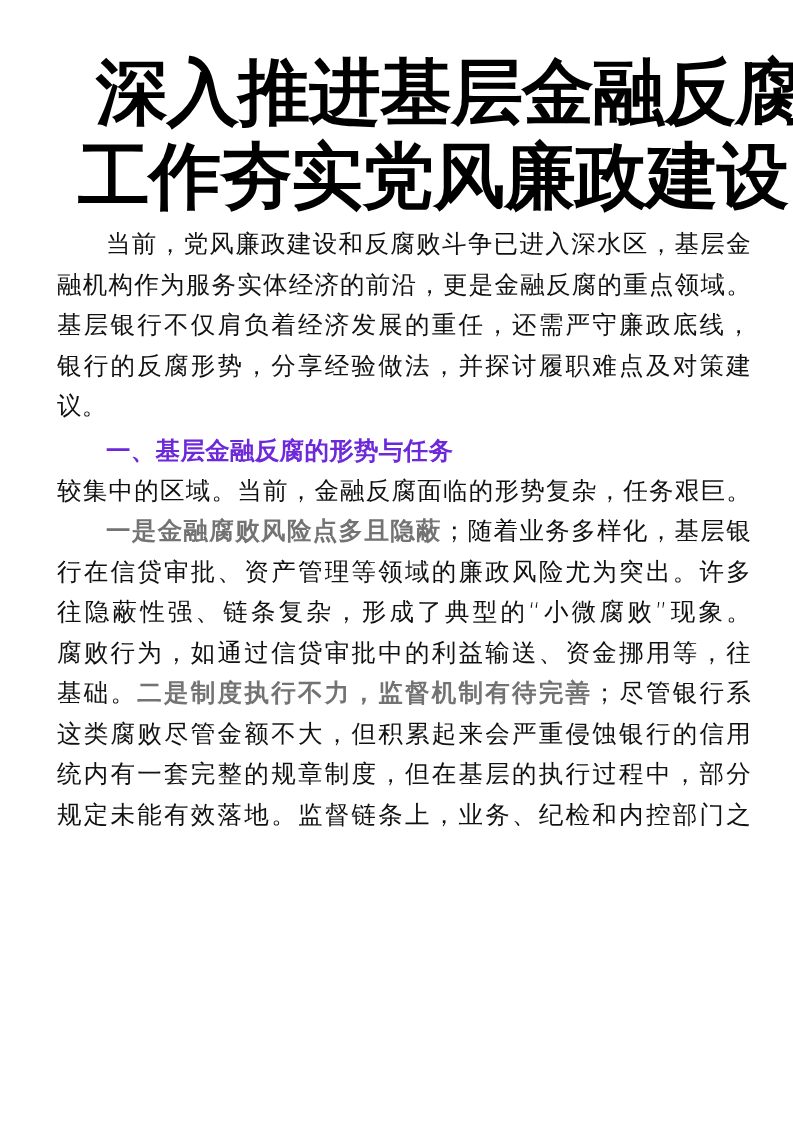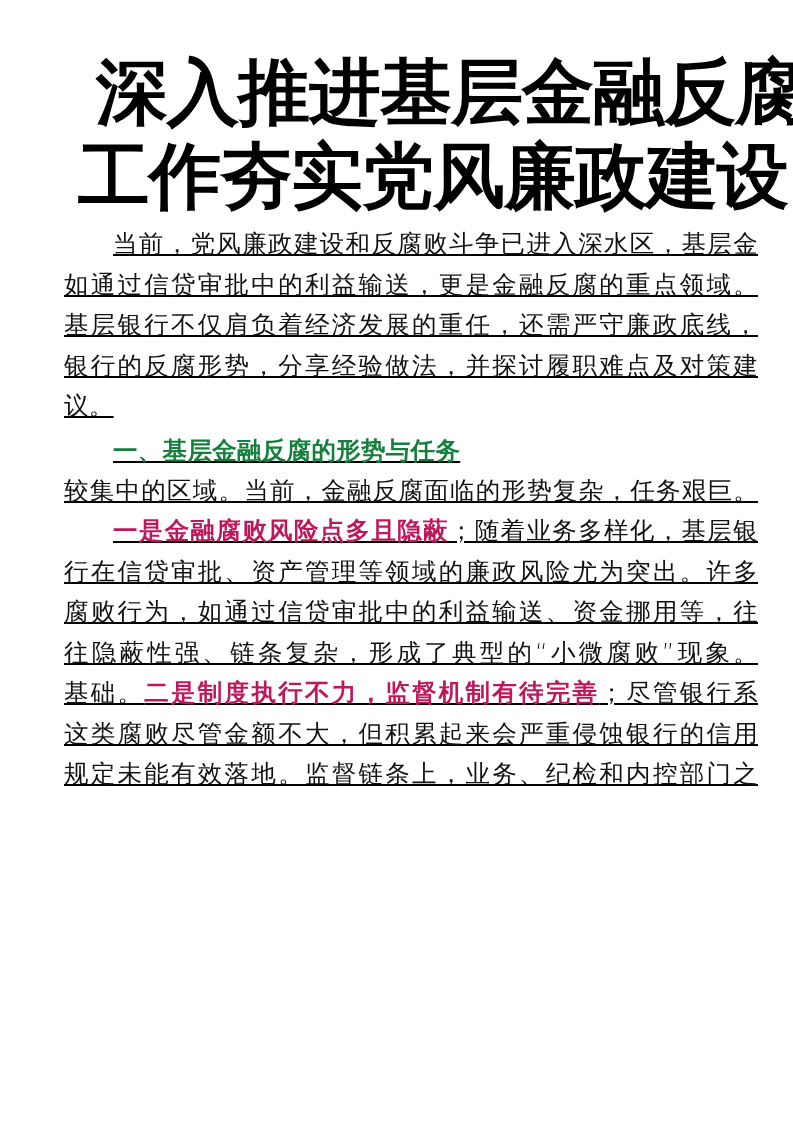--- a/index.html
+++ b/index.html
@@ -1,52 +1,53 @@
 <!DOCTYPE html>
 <html><head>
 <meta charset="utf-8">
 <style>
   html, body { margin: 0; padding: 0; background: #ffffff; }
   body { width: 793px; height: 1122px; overflow: hidden; position: relative; font-family: "DejaVu Serif", "Liberation Serif", serif; color: #000; }
   .page { position: absolute; left: 0; top: 0; width: 695px; height: 1122px; background: #fff; }
   .title { position: absolute; font-family: "DejaVu Sans", "Liberation Sans", sans-serif; font-weight: bold; color: #000; white-space: nowrap; }
   .title-1 { left: 96px; top: 52px; font-size: 72px; line-height: 80px; letter-spacing: -1px; }
   .title-2 { left: 78px; top: 136px; font-size: 72px; line-height: 80px; letter-spacing: -1px; }
-  .body { position: absolute; left: 64px; top: 224px; width: 694px; text-decoration: underline; }
+  .body { position: absolute; left: 57px; top: 224px; width: 694px; }
   .line { height: 40.5px; line-height: 40.5px; font-size: 24.5px; white-space: nowrap; overflow: hidden; text-align: justify; text-align-last: justify; font-family: "DejaVu Sans", "Liberation Sans", sans-serif; font-weight: 300; color: #111; letter-spacing: 0.3px; }
   .line.indent { padding-left: 49px; }
   .line.last { text-align-last: left; }
-  .line.heading { font-weight: bold; color: #15803d; text-align-last: left; height: 44px; line-height: 48px; }
-  .b { font-weight: bold; color: #be185d; }
+  .line.heading { font-weight: bold; color: #6d28d9; text-align-last: left; height: 44px; line-height: 48px; }
+  .b { font-weight: bold; color: #737373; }
 </style>
 </head>
 <body>
 
 <div class="page">
 
   <div class="title title-1">深入推进基层金融反腐</div>
   <div class="title title-2">工作夯实党风廉政建设</div>
 
   <div class="body">
 
     <div class="line indent">当前，党风廉政建设和反腐败斗争已进入深水区，基层金</div>
-    <div class="line">如通过信贷审批中的利益输送，更是金融反腐的重点领域。</div>
+    <div class="line">融机构作为服务实体经济的前沿，更是金融反腐的重点领域。</div>
     <div class="line">基层银行不仅肩负着经济发展的重任，还需严守廉政底线，</div>
     <div class="line">银行的反腐形势，分享经验做法，并探讨履职难点及对策建</div>
     <div class="line last">议。</div>
 
     <div class="line indent heading">一、基层金融反腐的形势与任务</div>
 
     <div class="line">较集中的区域。当前，金融反腐面临的形势复杂，任务艰巨。</div>
 
     <div class="line indent">
       <span class="b">一是金融腐败风险点多且隐蔽</span><span>；随着业务多样化，基层银</span>
     </div>
     <div class="line">行在信贷审批、资产管理等领域的廉政风险尤为突出。许多</div>
+    <div class="line">往隐蔽性强、链条复杂，形成了典型的“小微腐败”现象。</div>
     <div class="line">腐败行为，如通过信贷审批中的利益输送、资金挪用等，往</div>
-    <div class="line">往隐蔽性强、链条复杂，形成了典型的“小微腐败”现象。</div>
     <div class="line">
       <span>基础。</span><span class="b">二是制度执行不力，监督机制有待完善</span><span>；尽管银行系</span>
     </div>
     <div class="line">这类腐败尽管金额不大，但积累起来会严重侵蚀银行的信用</div>
+    <div class="line">统内有一套完整的规章制度，但在基层的执行过程中，部分</div>
     <div class="line">规定未能有效落地。监督链条上，业务、纪检和内控部门之</div>
   </div>
 </div>
 
 </body></html>

